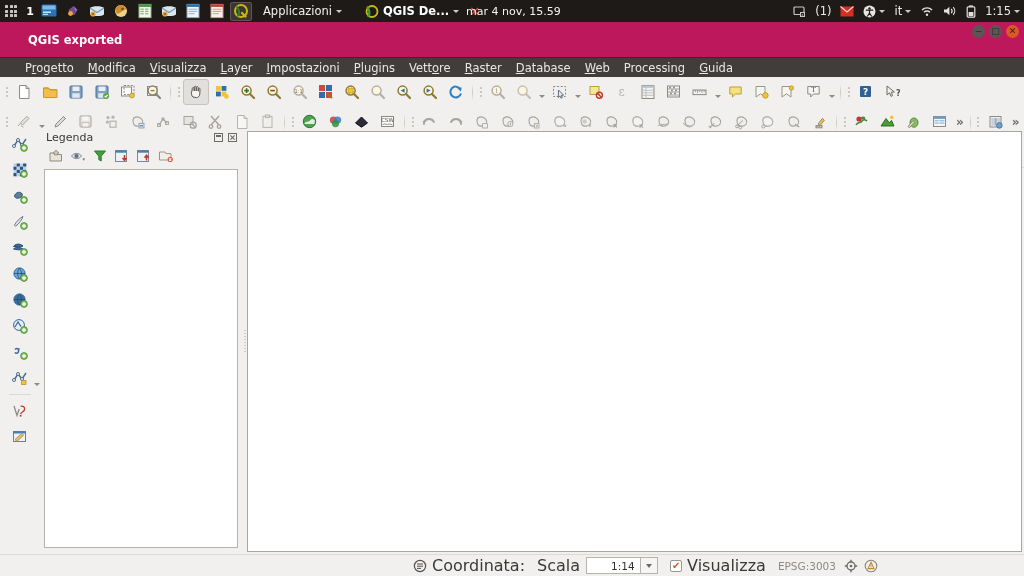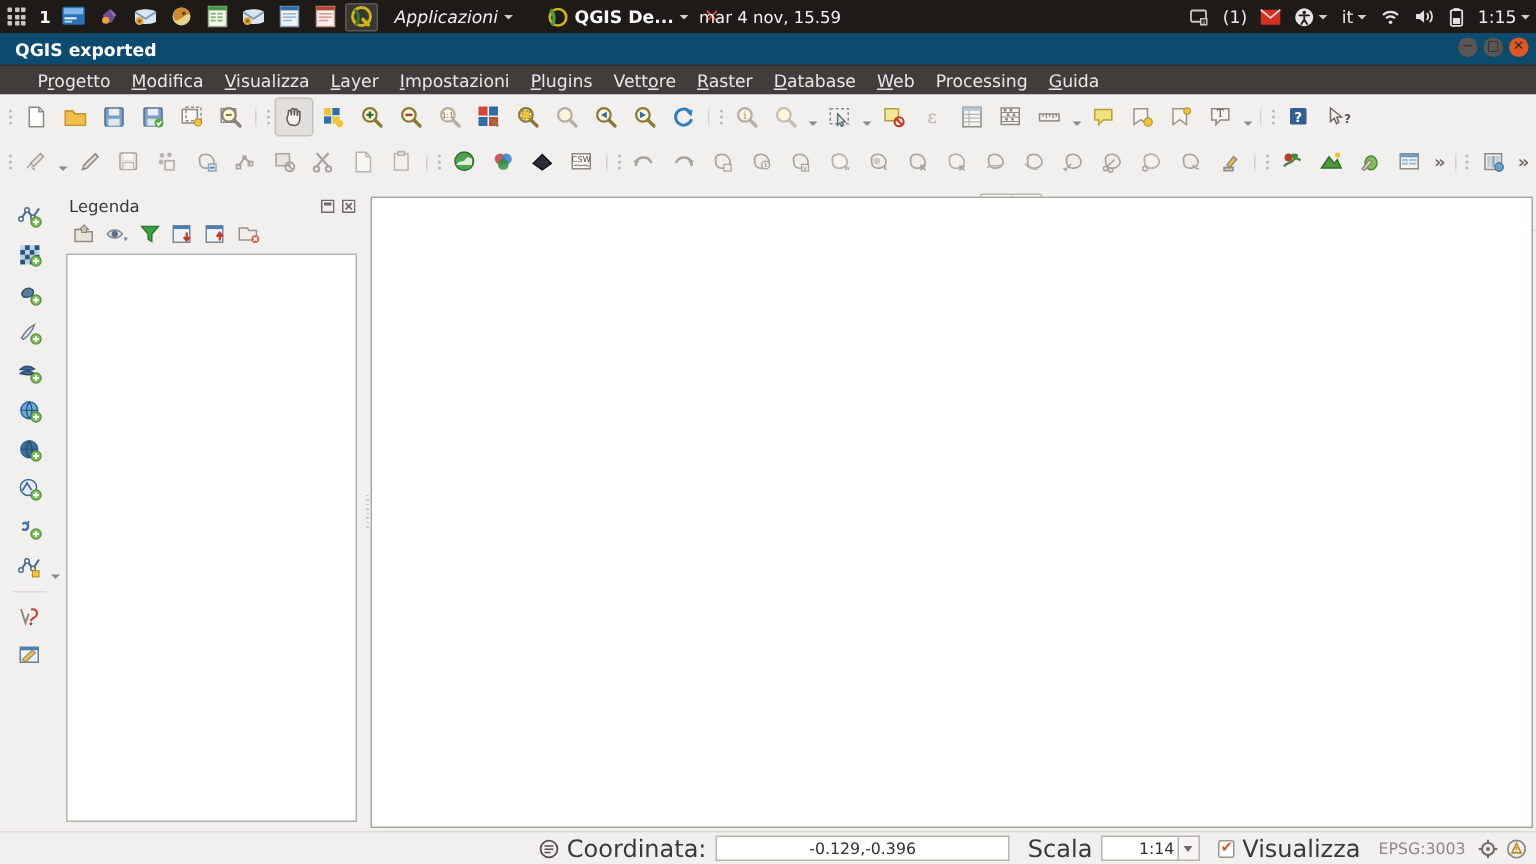--- a/index.html
+++ b/index.html
@@ -21,39 +21,40 @@
     width:16px; height:16px; margin-right:4px;
     display:grid; grid-template-columns:repeat(3,3px); grid-template-rows:repeat(3,3px);
     gap:1.5px; align-content:center; justify-content:center;
   }
   .lnch-grid i { background:#c9c5c2; border-radius:0.5px; display:block; width:3px;height:3px;}
   .ws-num { color:#ffffff; font-size:11px; width:14px; text-align:center; font-weight:bold;}
   .appicon { width:22px; height:19px; position:relative; margin:0 1px; }
   .appicon.active { background:#3a3633; border:1px solid #5d5853; border-radius:2px; }
   .appicon svg { position:absolute; top:50%; left:50%; transform:translate(-50%,-50%); }
 
-  .menu-indicator { display:flex; align-items:center; margin-left:10px; gap:4px; color:#f2f0ef;font-style:italic; }
+  .menu-indicator { display:flex; align-items:center; margin-left:10px; gap:4px; color:#f2f0ef; }
   .menu-indicator .lbl { font-size:11.5px; }
   .tri { width:0;height:0;border-left:3px solid transparent;border-right:3px solid transparent;border-top:3.5px solid #cfcbc8; }
   .appwin-ind { display:flex; align-items:center; margin-left:22px; gap:4px;text-align:center; }
   .appwin-ind .lbl { font-size:11.5px; font-weight:bold; color:#ffffff;}
   .xclose { color:#e04a32; font-weight:bold; font-size:13px; margin-left:6px; }
 
   .clock { position:absolute; left:466px; top:0; height:22px; display:flex; align-items:center;
            font-size:11px; color:#f5f3f2; }
   .tray { position:absolute; right:4px; top:0; height:22px; display:flex; align-items:center; gap:9px; }
   .tray .ti { display:flex; align-items:center; gap:3px; font-size:11.5px; color:#eceae8; }
 
   
   .qgis-window { position:absolute; top:22px; left:0; width:1024px; height:554px; background:#f1f0ee; }
 
   .titlebar {
-    height:22px; background:#0c4a6e;
+    height:36px; background:#be185d;
     display:flex; align-items:center; position:relative;
     border-bottom:1px solid #2e2b29;
+    padding-left:18px;
   }
   .titlebar .title { color:#ffffff; font-size:11.5px; font-weight:bold; margin-left:10px; }
   .winbtns { position:absolute; right:5px; top:3px; display:flex; gap:4px; }
   .wb { width:13px; height:13px; border-radius:50%; position:relative; }
   .wb.min { background:#5b5653; }
   .wb.max { background:#5b5653; }
   .wb.close { background:#df5724; }
   .wb span { position:absolute; inset:0; display:flex; align-items:center; justify-content:center;
              font-size:9px; color:#2c2826; line-height:1; }
 
@@ -1237,21 +1238,20 @@
 
     <div class="statusbar">
       <div class="sb-left"></div>
       <span class="sb-ico">
         <svg width="14" height="14" viewBox="0 0 14 14">
             <circle cx="7" cy="7" r="5.6" fill="none" stroke="#55504c" stroke-width="1.2"></circle>
             <path d="M4 5 H10 M4 7.2 H10 M4 9.4 H8" stroke="#55504c" stroke-width="1"></path>
           </svg>
       </span>
       <span class="sb-item" style="margin-left:5px;">Coordinata:</span>
-      <span class="coordbox" style="margin-left:6px;">-0.129,-0.396</span>
       <span class="sb-item" style="margin-left:12px;">Scala</span>
       <span class="scalebox" style="margin-left:6px;padding-left:24px;">1:14</span>
       <span class="scalearrow">
         <span style="width:0;height:0;border-left:3.5px solid transparent;border-right:3.5px solid transparent;border-top:4px solid #6e6a66;display:block;"></span>
       </span>
       <span class="cbx" style="margin-left:12px;"></span>
       <span class="sb-item" style="margin-left:5px;">Visualizza</span>
       <span class="epsg" style="margin-left:12px;">EPSG:3003</span>
       <span class="sb-ico" style="margin-left:8px;">
         <svg width="14" height="14" viewBox="0 0 14 14">

